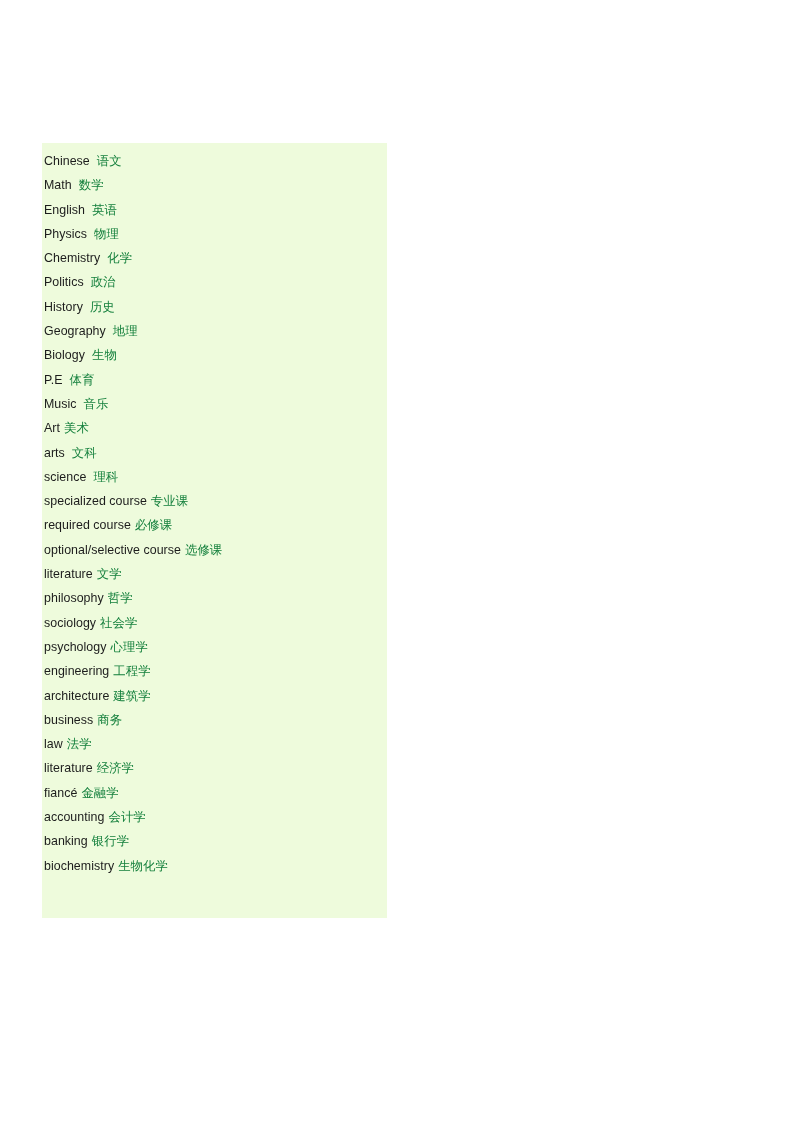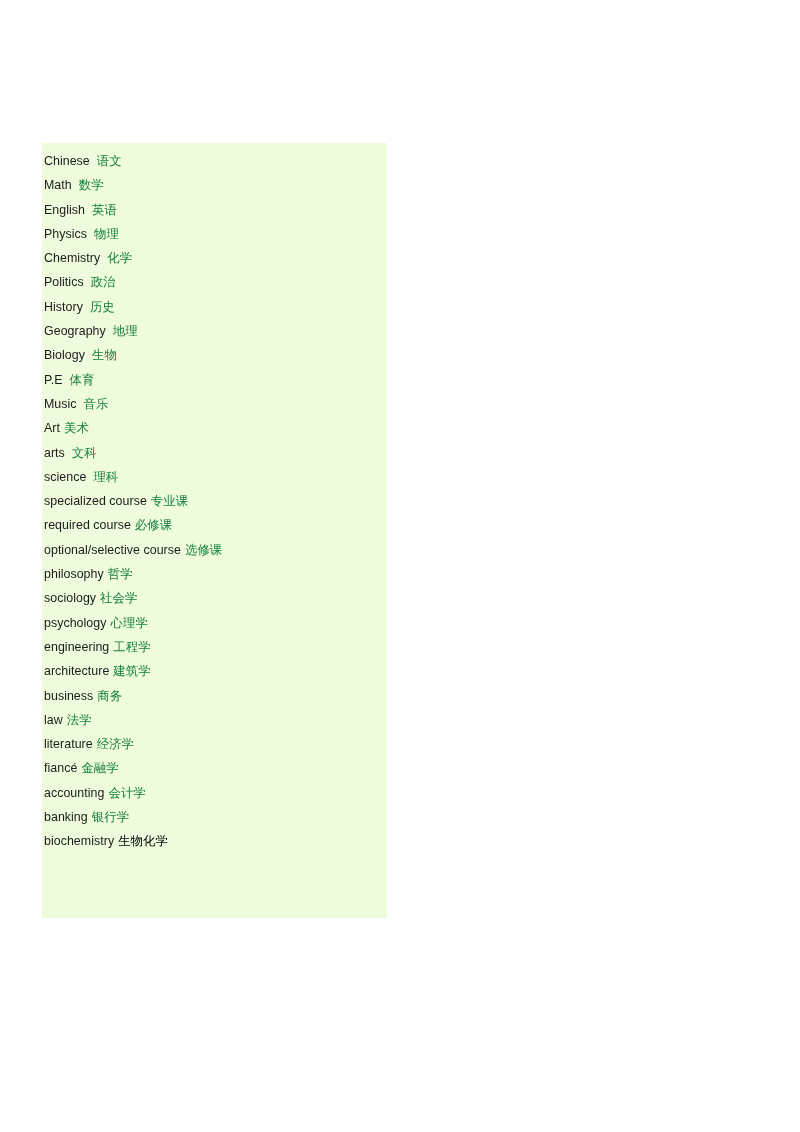--- a/index.html
+++ b/index.html
@@ -45,21 +45,21 @@
     color: #1c1c1c;
   }
   .zh {
     font-family: "DejaVu Sans", "Liberation Sans", sans-serif;
     font-size: 12.4px;
     color: #15803d;
   }
   .gap-wide { display: inline-block; width: 7px; }
   .gap-narrow { display: inline-block; width: 4px; }
   .zh.highlight {
-    color: #000000;
+    color: #15803d;
   }
 </style>
 </head>
 <body>
 
 <div id="page">
   <div id="vocab-panel">
 
   <div class="vocab-row"><span class="en">Chinese</span><span class="gap-wide"></span><span class="zh">语文</span></div>
       <div class="vocab-row"><span class="en">Math</span><span class="gap-wide"></span><span class="zh">数学</span></div>
@@ -71,20 +71,21 @@
       <div class="vocab-row"><span class="en">Geography</span><span class="gap-wide"></span><span class="zh">地理</span></div>
       <div class="vocab-row"><span class="en">Biology</span><span class="gap-wide"></span><span class="zh">生物</span></div>
       <div class="vocab-row"><span class="en">P.E</span><span class="gap-wide"></span><span class="zh">体育</span></div>
       <div class="vocab-row"><span class="en">Music</span><span class="gap-wide"></span><span class="zh">音乐</span></div>
       <div class="vocab-row"><span class="en">Art</span><span class="gap-narrow"></span><span class="zh">美术</span></div>
       <div class="vocab-row"><span class="en">arts</span><span class="gap-wide"></span><span class="zh">文科</span></div>
       <div class="vocab-row"><span class="en">science</span><span class="gap-wide"></span><span class="zh">理科</span></div>
       <div class="vocab-row"><span class="en">specialized course</span><span class="gap-narrow"></span><span class="zh">专业课</span></div>
       <div class="vocab-row"><span class="en">required course</span><span class="gap-narrow"></span><span class="zh">必修课</span></div>
       <div class="vocab-row"><span class="en">optional/selective course</span><span class="gap-narrow"></span><span class="zh">选修课</span></div>
+      <div class="vocab-row"><span class="en">literature</span><span class="gap-narrow"></span><span class="zh">文学</span></div>
       <div class="vocab-row"><span class="en">philosophy</span><span class="gap-narrow"></span><span class="zh">哲学</span></div>
       <div class="vocab-row"><span class="en">sociology</span><span class="gap-narrow"></span><span class="zh">社会学</span></div>
       <div class="vocab-row"><span class="en">psychology</span><span class="gap-narrow"></span><span class="zh">心理学</span></div>
       <div class="vocab-row"><span class="en">engineering</span><span class="gap-narrow"></span><span class="zh">工程学</span></div>
       <div class="vocab-row"><span class="en">architecture</span><span class="gap-narrow"></span><span class="zh">建筑学</span></div>
       <div class="vocab-row"><span class="en">business</span><span class="gap-narrow"></span><span class="zh">商务</span></div>
       <div class="vocab-row"><span class="en">law</span><span class="gap-narrow"></span><span class="zh">法学</span></div>
       <div class="vocab-row"><span class="en">literature</span><span class="gap-narrow"></span><span class="zh">经济学</span></div>
       <div class="vocab-row"><span class="en">fiancé</span><span class="gap-narrow"></span><span class="zh">金融学</span></div>
       <div class="vocab-row"><span class="en">accounting</span><span class="gap-narrow"></span><span class="zh">会计学</span></div>

